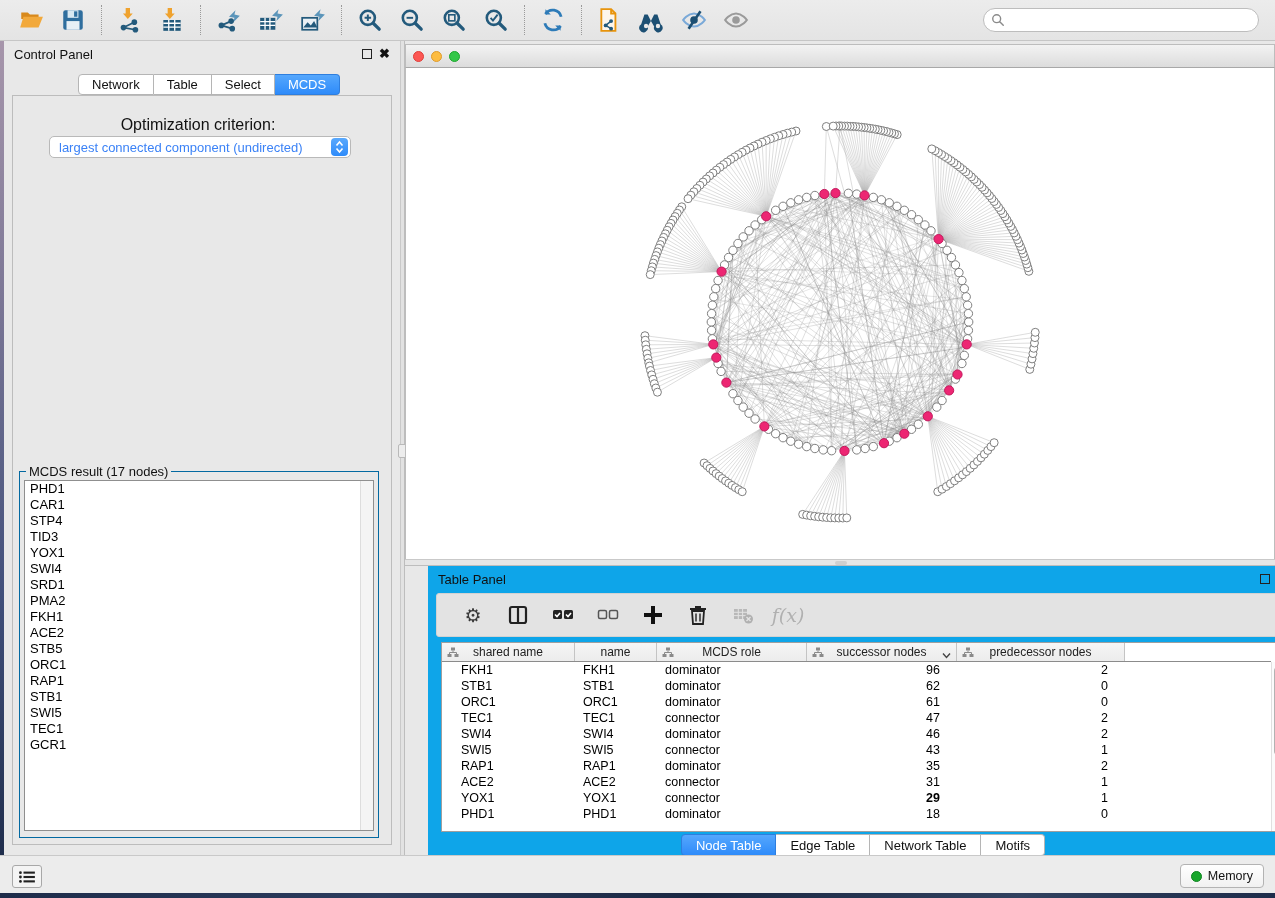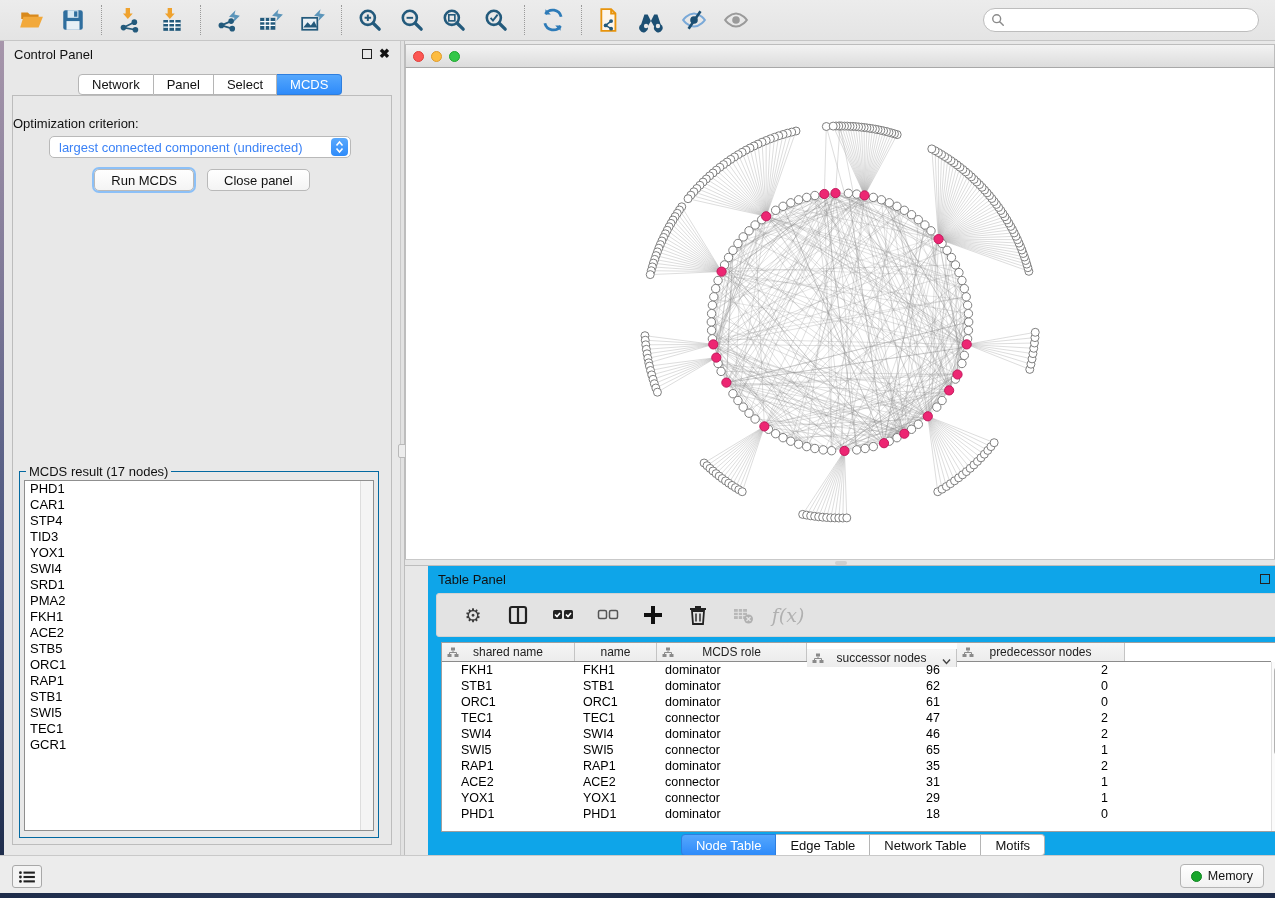--- a/index.html
+++ b/index.html
@@ -33,21 +33,21 @@
 
   
   #control-panel { position:absolute; left:4px; top:41px; width:396px; height:814px; background:#e8e8e8; }
   .cp-tabs { position:absolute; left:74px; top:33px; display:flex; height:21px; z-index:2; }
   .cp-tab { background:#fff; border:1px solid #b5b5b5; border-left:none; font-size:13px; color:#111;
     display:flex; align-items:center; justify-content:center; padding:0 13px; cursor:pointer; }
   .cp-tab:first-child { border-left:1px solid #b5b5b5; border-radius:4px 0 0 4px; }
   .cp-tab:last-child { border-radius:0 4px 4px 0; }
   .cp-tab.active { background:linear-gradient(#55a7fd,#2e8bfa); color:#fff; border-color:#2e7ede; }
   .cp-body { position:absolute; left:8px; right:8px; top:54px; bottom:10px; border:1px solid #bcbcbc; background:#e8e8e8; }
-  .opt-label { position:absolute; left:0; right:8px; top:20px; font-size:13px; color:#111; }
+  .opt-label { position:absolute; left:0; right:8px; top:20px; text-align:center; font-size:16px; color:#111; }
   .combo { position:absolute; left:36px; right:40px; top:40px; height:22px; background:#fff; border:1px solid #b9b9b9;
     border-radius:5px; display:flex; align-items:center; cursor:pointer; }
   .combo-text { flex:1; font-size:13px; padding-left:9px; color:#3b82f6; white-space:nowrap; overflow:hidden; }
   .combo-step { width:17px; height:18px; margin-right:2px; border-radius:4px;
     background:linear-gradient(#5aa9fd,#2e8bfa); display:flex; flex-direction:column; align-items:center; justify-content:center; }
   .combo-step svg { width:9px; height:14px; }
   .btn-row { position:absolute; left:0; right:0; top:73px; display:flex; justify-content:center; gap:13px; }
   .mac-btn { height:22px; background:linear-gradient(#ffffff,#f4f4f4); border:1px solid #b9b9b9; border-radius:5px;
     font-size:13px; font-family:"Liberation Sans",sans-serif; color:#111; padding:0 16px; cursor:pointer; }
   .mac-btn.focus { outline:2px solid #8cc0f7; outline-offset:0px; }
@@ -264,38 +264,34 @@
   <div id="control-panel">
     <div class="panel-head">
       <span class="panel-title">Control Panel</span>
       <span class="panel-btns">
         <span class="float-glyph"></span>
         <span class="close-glyph">✖</span>
       </span>
     </div>
     <div class="cp-tabs">
         <div class="cp-tab">Network</div>
-        <div class="cp-tab">Panel</div>
+        <div class="cp-tab">Table</div>
         <div class="cp-tab">Select</div>
         <div class="cp-tab active">MCDS</div>
       </div>
     <div class="cp-body">
       <div class="opt-label">Optimization criterion:</div>
       <div class="combo">
         <span class="combo-text">largest connected component (undirected)</span>
         <span class="combo-step">
           <svg viewBox="0 0 9 14">
               <path d="M1.5 5.5L4.5 2l3 3.5" fill="none" stroke="#fff" stroke-width="1.6"></path>
               <path d="M1.5 8.5L4.5 12l3-3.5" fill="none" stroke="#fff" stroke-width="1.6"></path>
             </svg>
         </span>
-      </div>
-      <div class="btn-row">
-        <button class="mac-btn focus">Run MCDS</button>
-        <button class="mac-btn">Close panel</button>
       </div>
       <fieldset class="result-group">
         <legend>MCDS result (17 nodes)</legend>
         <div class="result-box">
           <div class="result-scroll"></div>
         <div class="mcds-item">PHD1</div>
             <div class="mcds-item">CAR1</div>
             <div class="mcds-item">STP4</div>
             <div class="mcds-item">TID3</div>
             <div class="mcds-item">YOX1</div>
@@ -1199,21 +1195,21 @@
           </div>
           <div class="th" style="width: 150px;">
             <span class="hicon"><svg width="12" height="11" viewBox="0 0 12 11">
                 <rect x="4" y="0.5" width="4" height="3" fill="#8a8a8a"></rect>
                 <rect x="0.5" y="7" width="4" height="3" fill="#8a8a8a"></rect>
                 <rect x="7.5" y="7" width="4" height="3" fill="#8a8a8a"></rect>
                 <path d="M6 3.5v2M6 5.5H2.5V7M6 5.5H9.5V7" stroke="#8a8a8a" fill="none"></path>
               </svg></span>
             <span>MCDS role</span>
           </div>
-          <div class="th" style="width: 150px; margin-top: 6px;">
+          <div class="th" style="width: 150px;">
             <span class="hicon"><svg width="12" height="11" viewBox="0 0 12 11">
                 <rect x="4" y="0.5" width="4" height="3" fill="#8a8a8a"></rect>
                 <rect x="0.5" y="7" width="4" height="3" fill="#8a8a8a"></rect>
                 <rect x="7.5" y="7" width="4" height="3" fill="#8a8a8a"></rect>
                 <path d="M6 3.5v2M6 5.5H2.5V7M6 5.5H9.5V7" stroke="#8a8a8a" fill="none"></path>
               </svg></span>
             <span>successor nodes</span>
             <span class="sort"><svg width="9" height="7" viewBox="0 0 9 7">
                 <path d="M1 1.5l3.5 4L8 1.5" fill="none" stroke="#444" stroke-width="1.4"></path>
               </svg></span>
@@ -1261,42 +1257,42 @@
             <div class="td l" style="width: 133px; padding-left: 19px;">SWI4</div>
             <div class="td l" style="width: 82px; padding-left: 8px;">SWI4</div>
             <div class="td l" style="width: 150px; padding-left: 8px;">dominator</div>
             <div class="td r" style="width: 150px; padding-left: 0px;">46</div>
             <div class="td r" style="width: 168px; padding-left: 0px;">2</div>
           </div>
           <div class="tr">
             <div class="td l" style="width: 133px; padding-left: 19px;">SWI5</div>
             <div class="td l" style="width: 82px; padding-left: 8px;">SWI5</div>
             <div class="td l" style="width: 150px; padding-left: 8px;">connector</div>
-            <div class="td r" style="width: 150px; padding-left: 0px;">65</div>
+            <div class="td r" style="width: 150px; padding-left: 0px;">43</div>
             <div class="td r" style="width: 168px; padding-left: 0px;">1</div>
           </div>
           <div class="tr">
             <div class="td l" style="width: 133px; padding-left: 19px;">RAP1</div>
             <div class="td l" style="width: 82px; padding-left: 8px;">RAP1</div>
             <div class="td l" style="width: 150px; padding-left: 8px;">dominator</div>
             <div class="td r" style="width: 150px; padding-left: 0px;">35</div>
             <div class="td r" style="width: 168px; padding-left: 0px;">2</div>
           </div>
           <div class="tr">
             <div class="td l" style="width: 133px; padding-left: 19px;">ACE2</div>
             <div class="td l" style="width: 82px; padding-left: 8px;">ACE2</div>
             <div class="td l" style="width: 150px; padding-left: 8px;">connector</div>
             <div class="td r" style="width: 150px; padding-left: 0px;">31</div>
             <div class="td r" style="width: 168px; padding-left: 0px;">1</div>
           </div>
           <div class="tr">
             <div class="td l" style="width: 133px; padding-left: 19px;">YOX1</div>
             <div class="td l" style="width: 82px; padding-left: 8px;">YOX1</div>
             <div class="td l" style="width: 150px; padding-left: 8px;">connector</div>
-            <div class="td r" style="width: 150px; padding-left: 0px;">29</div>
+            <div class="td r" style="width: 150px; padding-left: 0px; font-weight: bold;">29</div>
             <div class="td r" style="width: 168px; padding-left: 0px;">1</div>
           </div>
           <div class="tr">
             <div class="td l" style="width: 133px; padding-left: 19px;">PHD1</div>
             <div class="td l" style="width: 82px; padding-left: 8px;">PHD1</div>
             <div class="td l" style="width: 150px; padding-left: 8px;">dominator</div>
             <div class="td r" style="width: 150px; padding-left: 0px;">18</div>
             <div class="td r" style="width: 168px; padding-left: 0px;">0</div>
           </div>
         </div>

